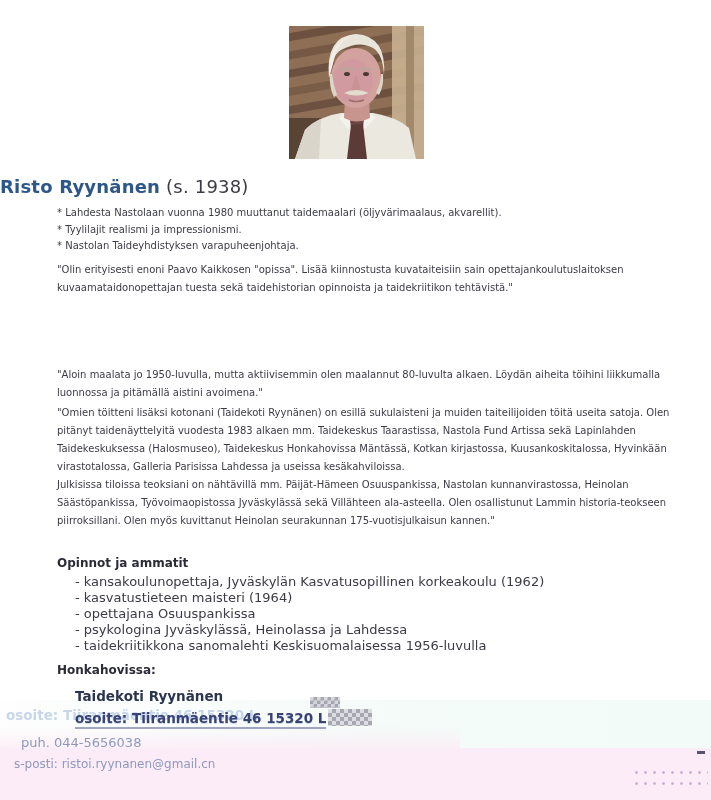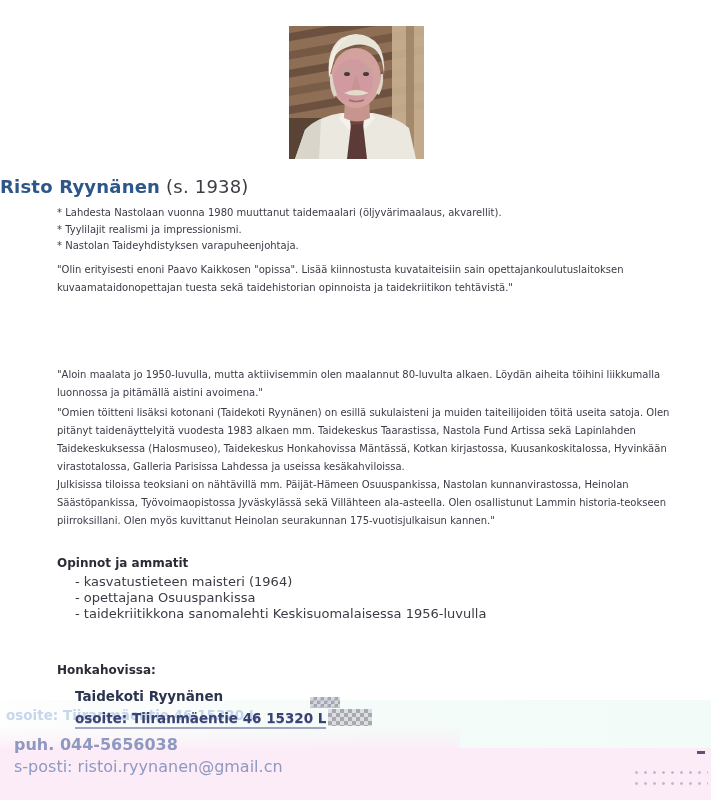--- a/index.html
+++ b/index.html
@@ -58,22 +58,22 @@
   .redaction{display:inline-block;width:44px;height:17px;vertical-align:-3px;margin-left:2px;
     background-image:
       linear-gradient(45deg,#9a9aa6 25%,transparent 25%,transparent 75%,#9a9aa6 75%),
       linear-gradient(45deg,#9a9aa6 25%,#d8d8de 25%,#d8d8de 75%,#9a9aa6 75%);
     background-size:8px 8px;background-position:0 0,4px 4px;opacity:.85;}
   .redaction-frag{position:absolute;left:310px;top:697px;width:30px;height:11px;z-index:2;
     background-image:
       linear-gradient(45deg,#8e8e9c 25%,transparent 25%,transparent 75%,#8e8e9c 75%),
       linear-gradient(45deg,#8e8e9c 25%,#cfcfd8 25%,#cfcfd8 75%,#8e8e9c 75%);
     background-size:7px 7px;background-position:0 0,3.5px 3.5px;opacity:.8;}
-  .c-phone{position:absolute;left:14px;top:735px;font-size:16px;color:#8f98c0;z-index:2;font-weight:bold;}
-  .c-email{position:absolute;left:14px;top:757px;font-size:16px;color:#8f98c0;z-index:2;
+  .c-phone{position:absolute;left:21px;top:735px;font-size:13px;color:#8f98c0;z-index:2;}
+  .c-email{position:absolute;left:14px;top:757px;font-size:12px;color:#8f98c0;z-index:2;
     filter:blur(.3px);}
 </style>
 </head>
 <body>
 
 <div class="page">
 
   <div class="band-mint"></div>
   <div class="band-pink-fade"></div>
   <div class="band-pink"></div>
@@ -135,22 +135,24 @@
     <div>"Aloin maalata jo 1950-luvulla, mutta aktiivisemmin olen maalannut 80-luvulta alkaen. Löydän aiheita töihini liikkumalla luonnossa ja pitämällä aistini avoimena."</div>
   </div>
 
   <div class="txt p-exhib">
     <div>"Omien töitteni lisäksi kotonani (Taidekoti Ryynänen) on esillä sukulaisteni ja muiden taiteilijoiden töitä useita satoja. Olen pitänyt taidenäyttelyitä vuodesta 1983 alkaen mm. Taidekeskus Taarastissa, Nastola Fund Artissa sekä Lapinlahden Taidekeskuksessa (Halosmuseo), Taidekeskus Honkahovissa Mäntässä, Kotkan kirjastossa, Kuusankoskitalossa, Hyvinkään virastotalossa, Galleria Parisissa Lahdessa ja useissa kesäkahviloissa.</div>
     <div>Julkisissa tiloissa teoksiani on nähtävillä mm. Päijät-Hämeen Osuuspankissa, Nastolan kunnanvirastossa, Heinolan Säästöpankissa, Työvoimaopistossa Jyväskylässä sekä Villähteen ala-asteella. Olen osallistunut Lammin historia-teokseen piirroksillani. Olen myös kuvittanut Heinolan seurakunnan 175-vuotisjulkaisun kannen."</div>
   </div>
 
   <div class="h-bold h-opinnot">Opinnot ja ammatit</div>
   <div class="edu-list">
+    <div>- kansakoulunopettaja, Jyväskylän Kasvatusopillinen korkeakoulu (1962)</div>
     <div>- kasvatustieteen maisteri (1964)</div>
     <div>- opettajana Osuuspankissa</div>
+    <div>- psykologina Jyväskylässä, Heinolassa ja Lahdessa</div>
     <div>- taidekriitikkona sanomalehti Keskisuomalaisessa 1956-luvulla</div>
   </div>
 
   <div class="h-bold h-yhteys">Honkahovissa:</div>
   <div class="c-name">Taidekoti Ryynänen</div>
   <div class="ghost">osoite: Tiiranmäentie 46 15320 L</div>
   <div class="c-address">
     <span class="addr-text">osoite: Tiiranmäentie 46 15320 L</span><span class="redaction"></span>
   </div>
   <div class="redaction-frag"></div>

